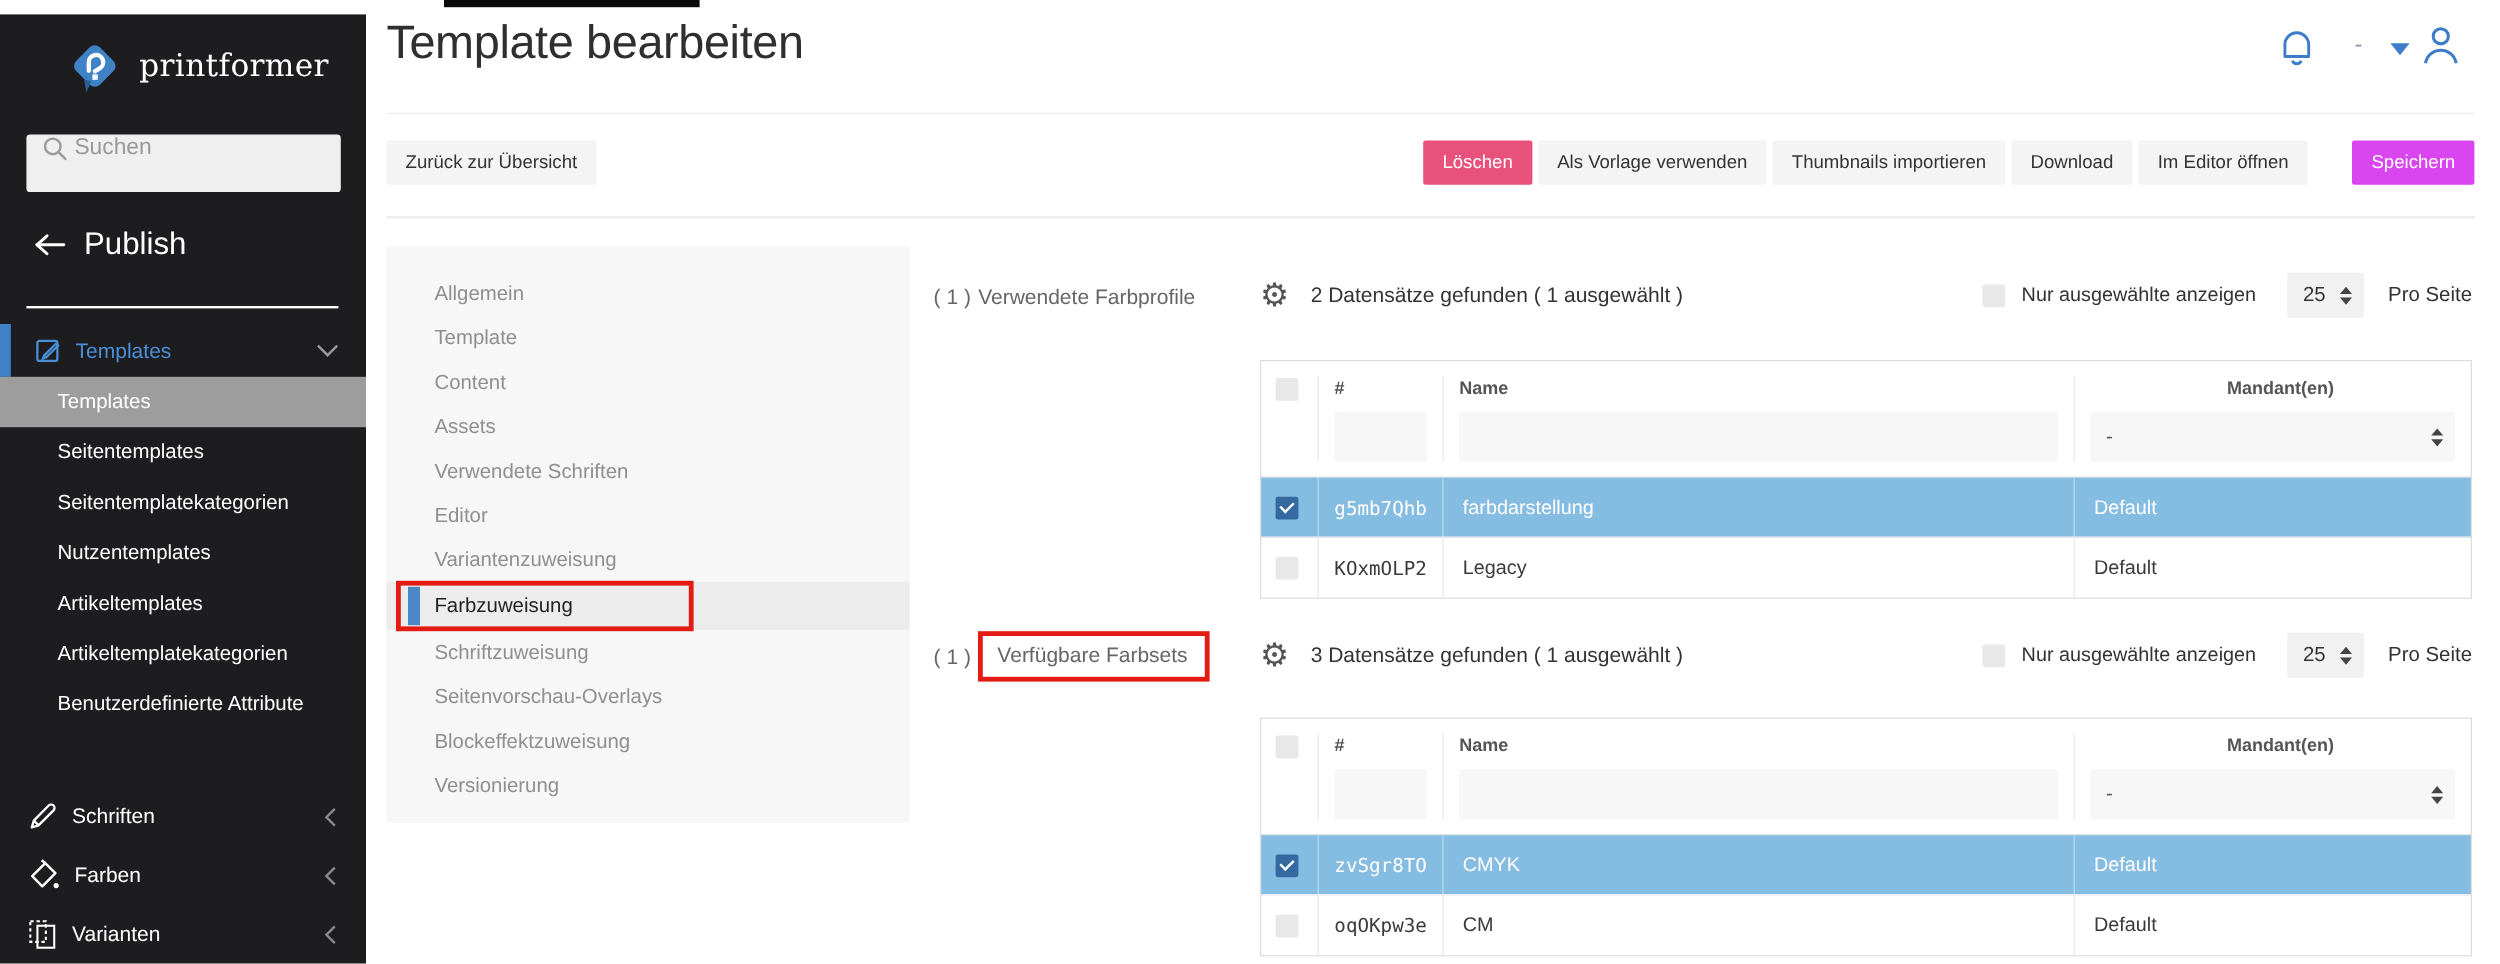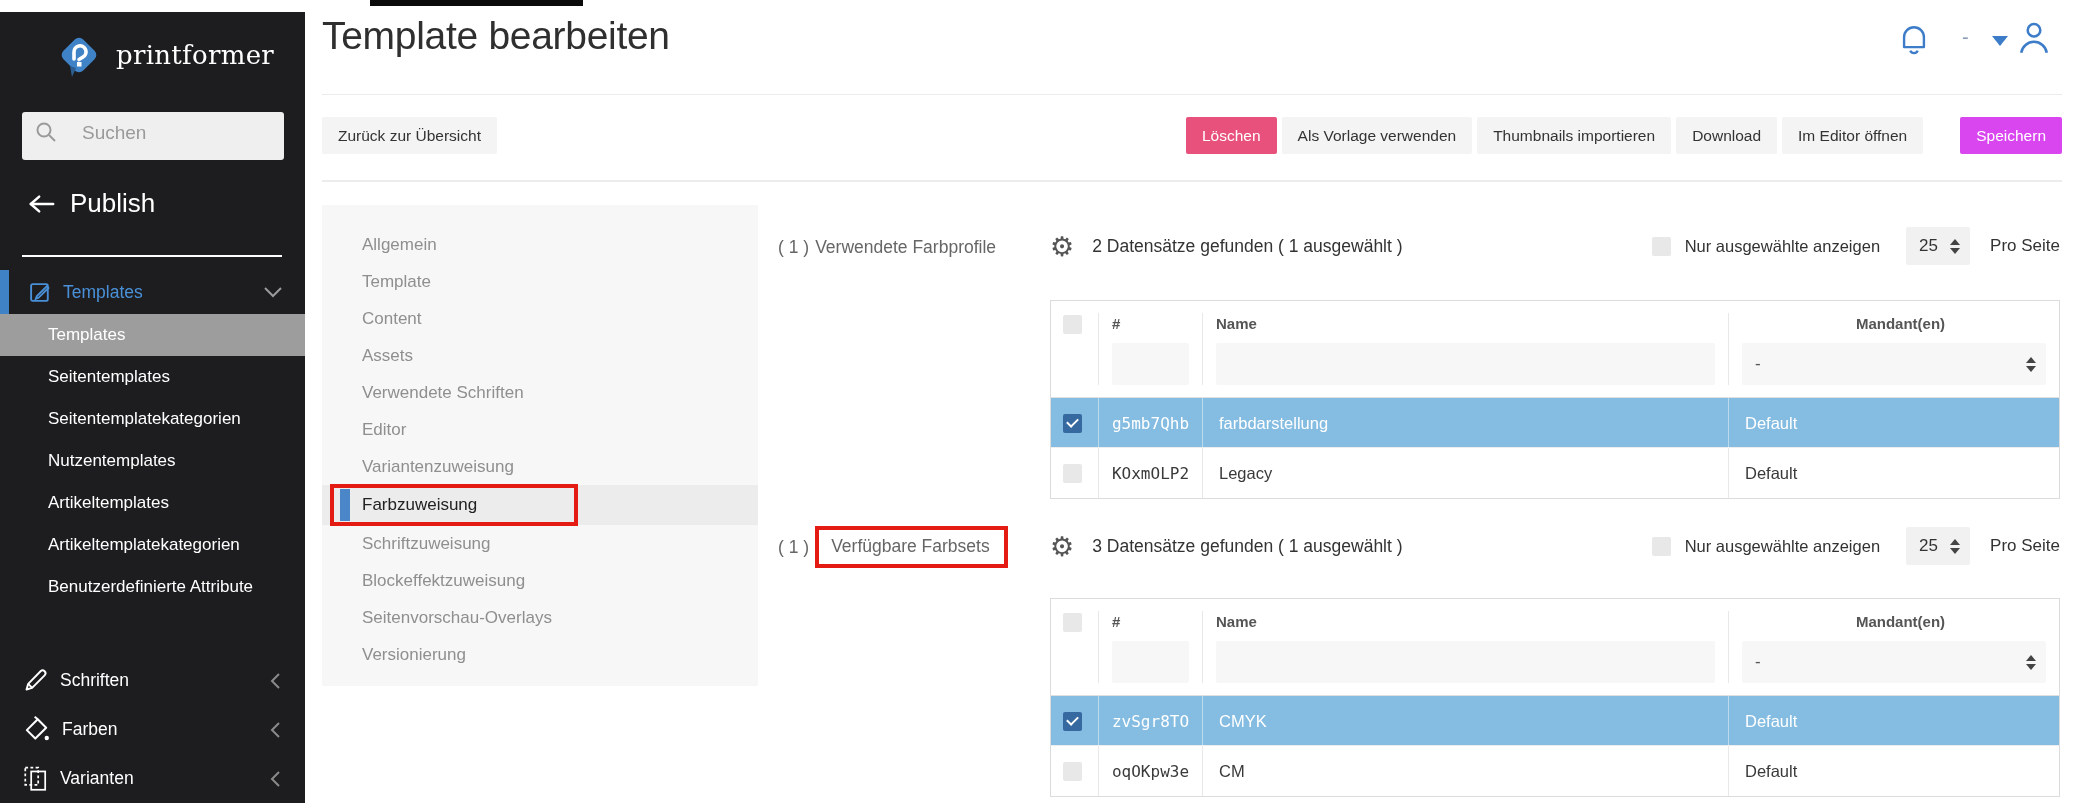--- a/index.html
+++ b/index.html
@@ -3,21 +3,21 @@
 <meta charset="utf-8">
 <style>
   * { margin:0; padding:0; box-sizing:border-box; }
   html,body { width:2083px; height:803px; overflow:hidden; }
   body { position:relative; background:#fff; font-family:"Liberation Sans",sans-serif; color:#333; }
 
   
   .sidebar { position:absolute; left:0; top:12px; width:305px; height:803px; background:#1d1d1f; }
   .logo-row { display:flex; align-items:center; gap:10px; padding:16px 0 0 52px; }
   .brand-name { color:#fff; font-family:"DejaVu Serif",serif; font-size:26px; letter-spacing:.3px; }
-  .search-box { position:absolute; left:22px; top:100px; width:262px; height:48px; background:#efefef; border-radius:3px; display:flex; align-items:flex-end; padding:16px 12px; gap:24px; }
+  .search-box { position:absolute; left:22px; top:100px; width:262px; height:48px; background:#efefef; border-radius:3px; display:flex; align-items:flex-start; padding:0 12px; gap:4px; }
   .search-box input { border:none; outline:none; background:transparent; font-size:19px; width:180px; color:#333; font-family:"Liberation Sans",sans-serif; }
   .search-box input::placeholder { color:#9a9a9a; }
   .publish-row { position:absolute; left:28px; top:176px; display:flex; align-items:center; gap:14px; color:#fff; font-size:26px; font-weight:500; }
   .sidebar-divider { position:absolute; left:22px; top:243px; width:260px; height:2px; background:#fdfdfd; }
   .parent-row { position:absolute; left:0; top:258px; width:305px; height:44px; display:flex; align-items:center; }
   .parent-bar { position:absolute; left:0; top:0; width:9px; height:44px; background:#3f83c6; }
   .parent-row .icon { margin-left:28px; }
   .parent-label { margin-left:10px; color:#4a90d9; font-size:17.5px; font-weight:500; }
   .parent-chevron { position:absolute; right:22px; top:16px; }
   .submenu { position:absolute; left:0; top:302px; width:305px; }
@@ -244,22 +244,22 @@
   <div class="tab-item">Assets</div>
   <div class="tab-item">Verwendete Schriften</div>
   <div class="tab-item">Editor</div>
   <div class="tab-item">Variantenzuweisung</div>
   <div class="tab-item active">
     <span class="tab-bluebar"></span>
     <span>Farbzuweisung</span>
     <span class="tab-annotation"></span>
   </div>
   <div class="tab-item">Schriftzuweisung</div>
+  <div class="tab-item">Seitenvorschau-Overlays</div>
   <div class="tab-item">Blockeffektzuweisung</div>
-  <div class="tab-item">Seitenvorschau-Overlays</div>
   <div class="tab-item">Versionierung</div>
 </div>
 
 <div class="sec-label" style="top:226px;">
   <span>( 1 )</span>
   <span>Verwendete Farbprofile</span>
 </div>
 
 <div class="list-header" style="top:224px;">
   <span class="gear">⚙</span>

